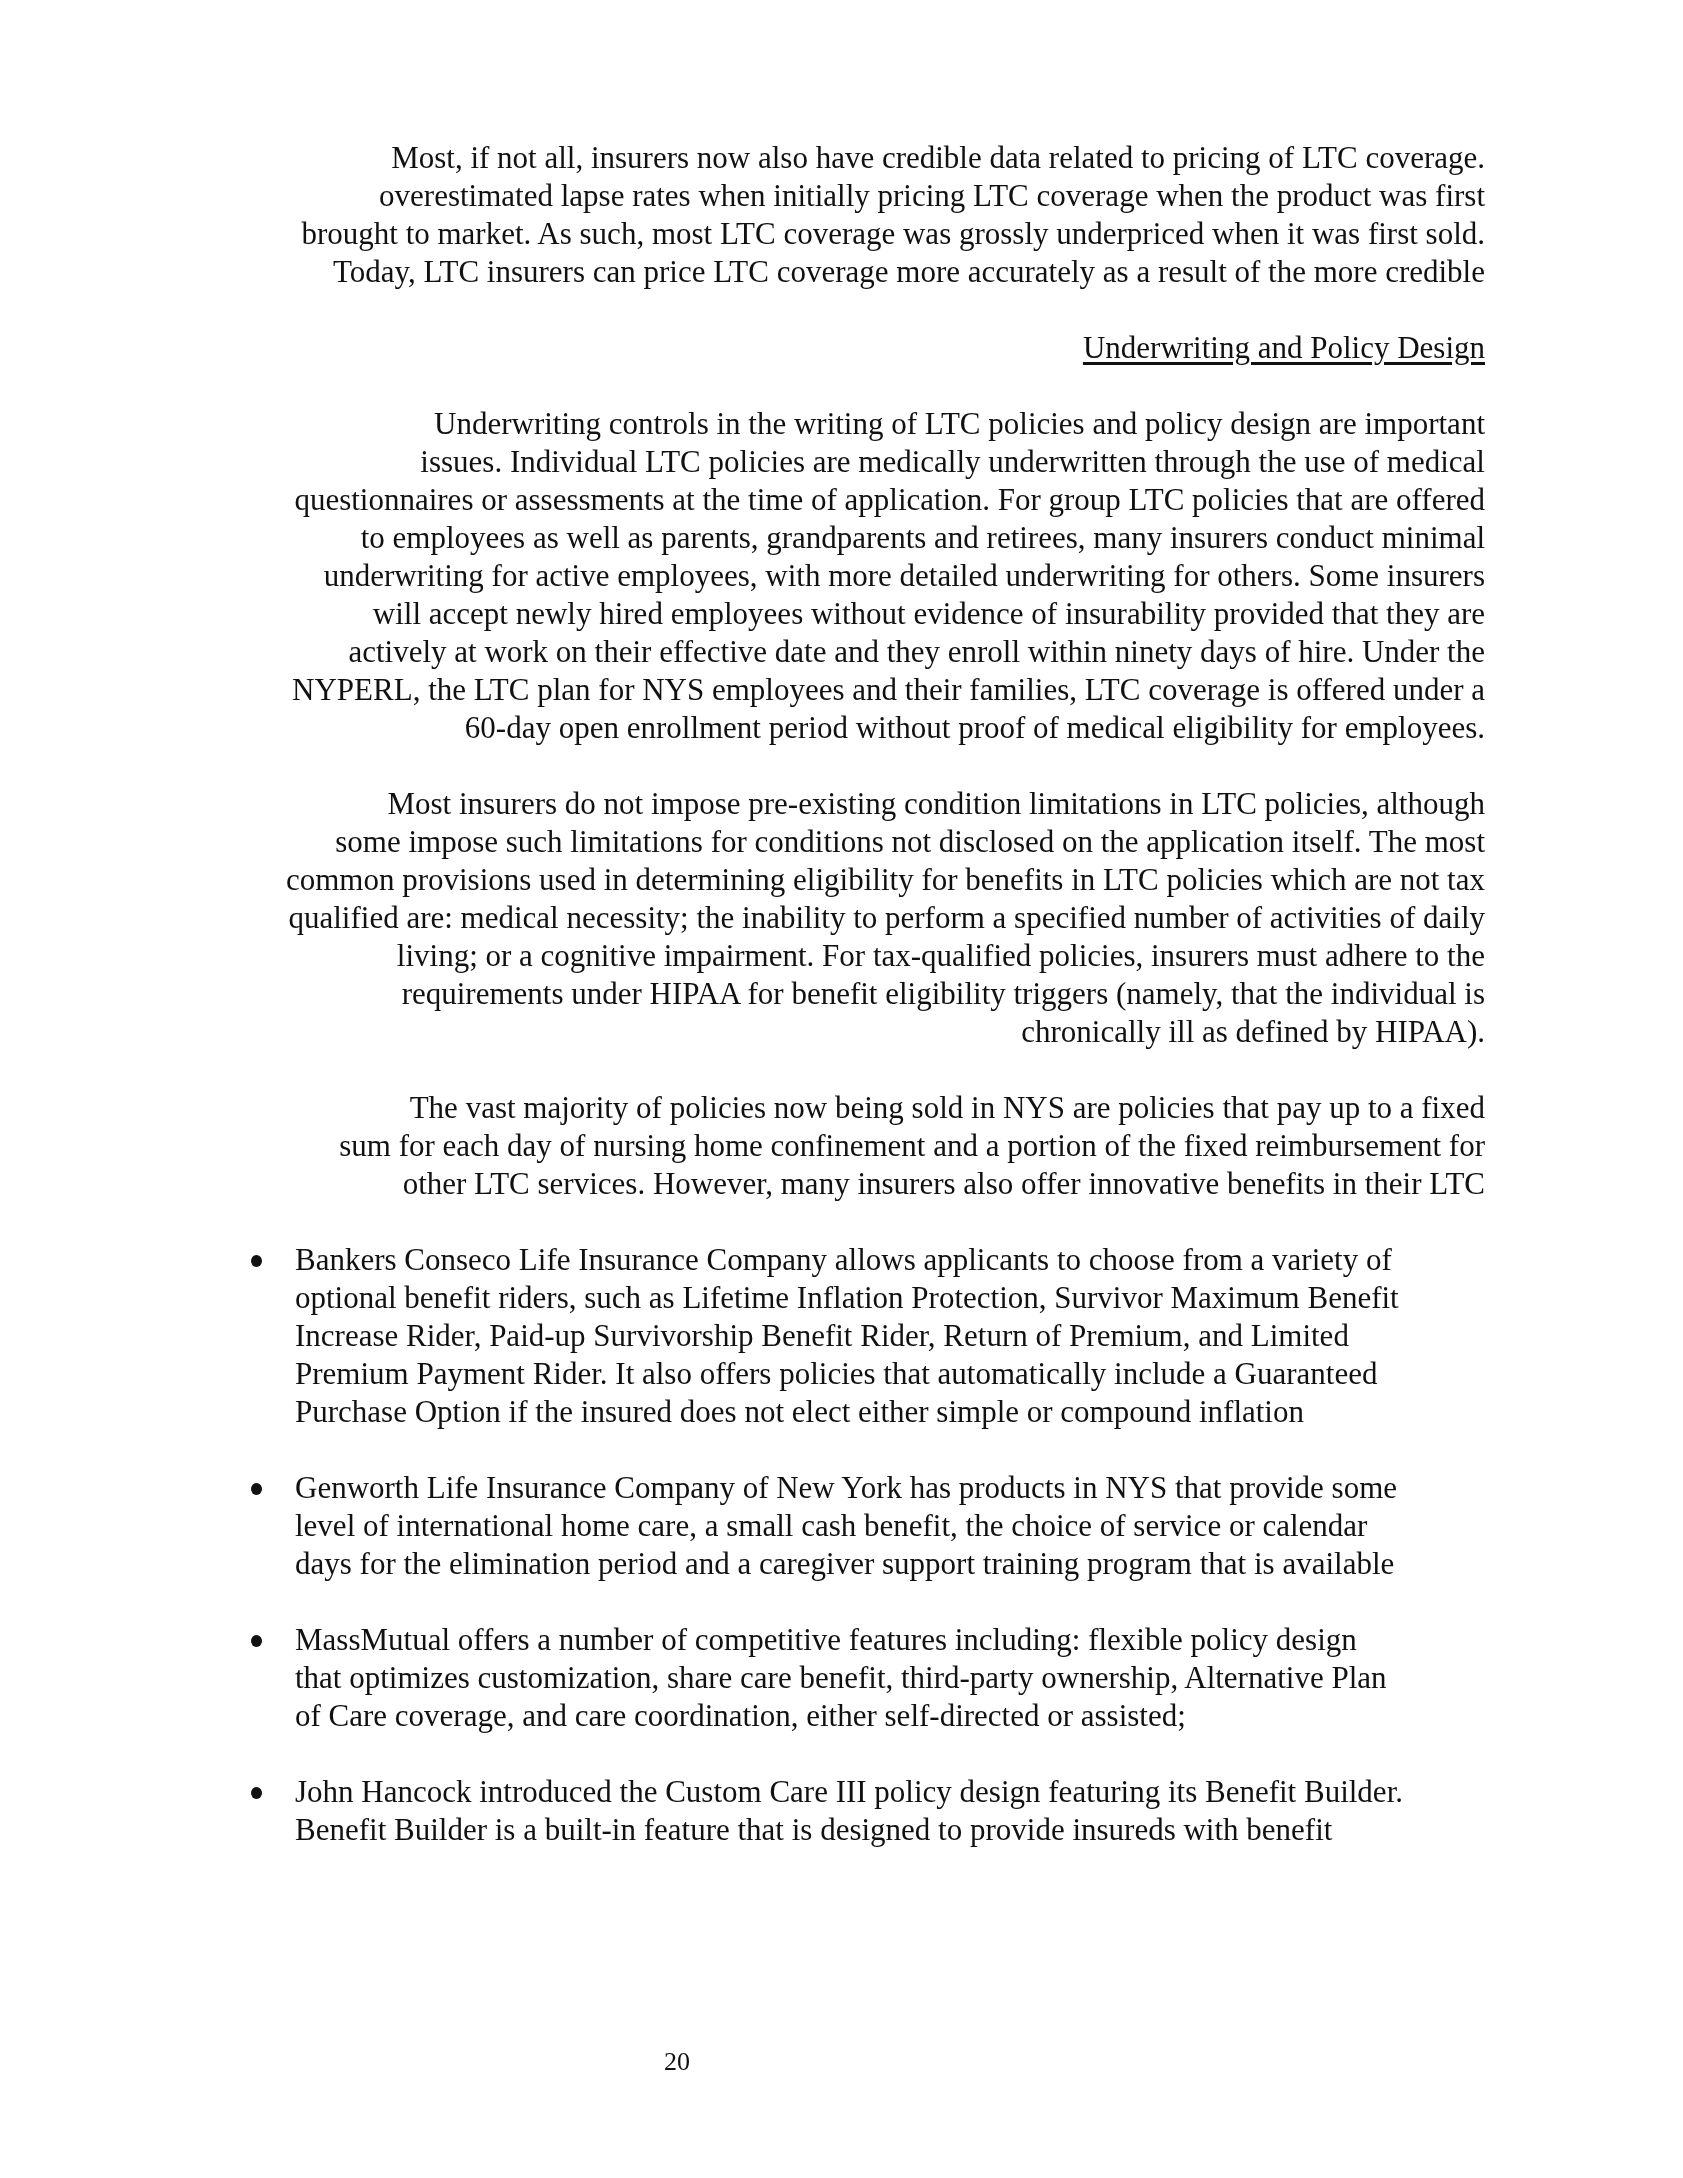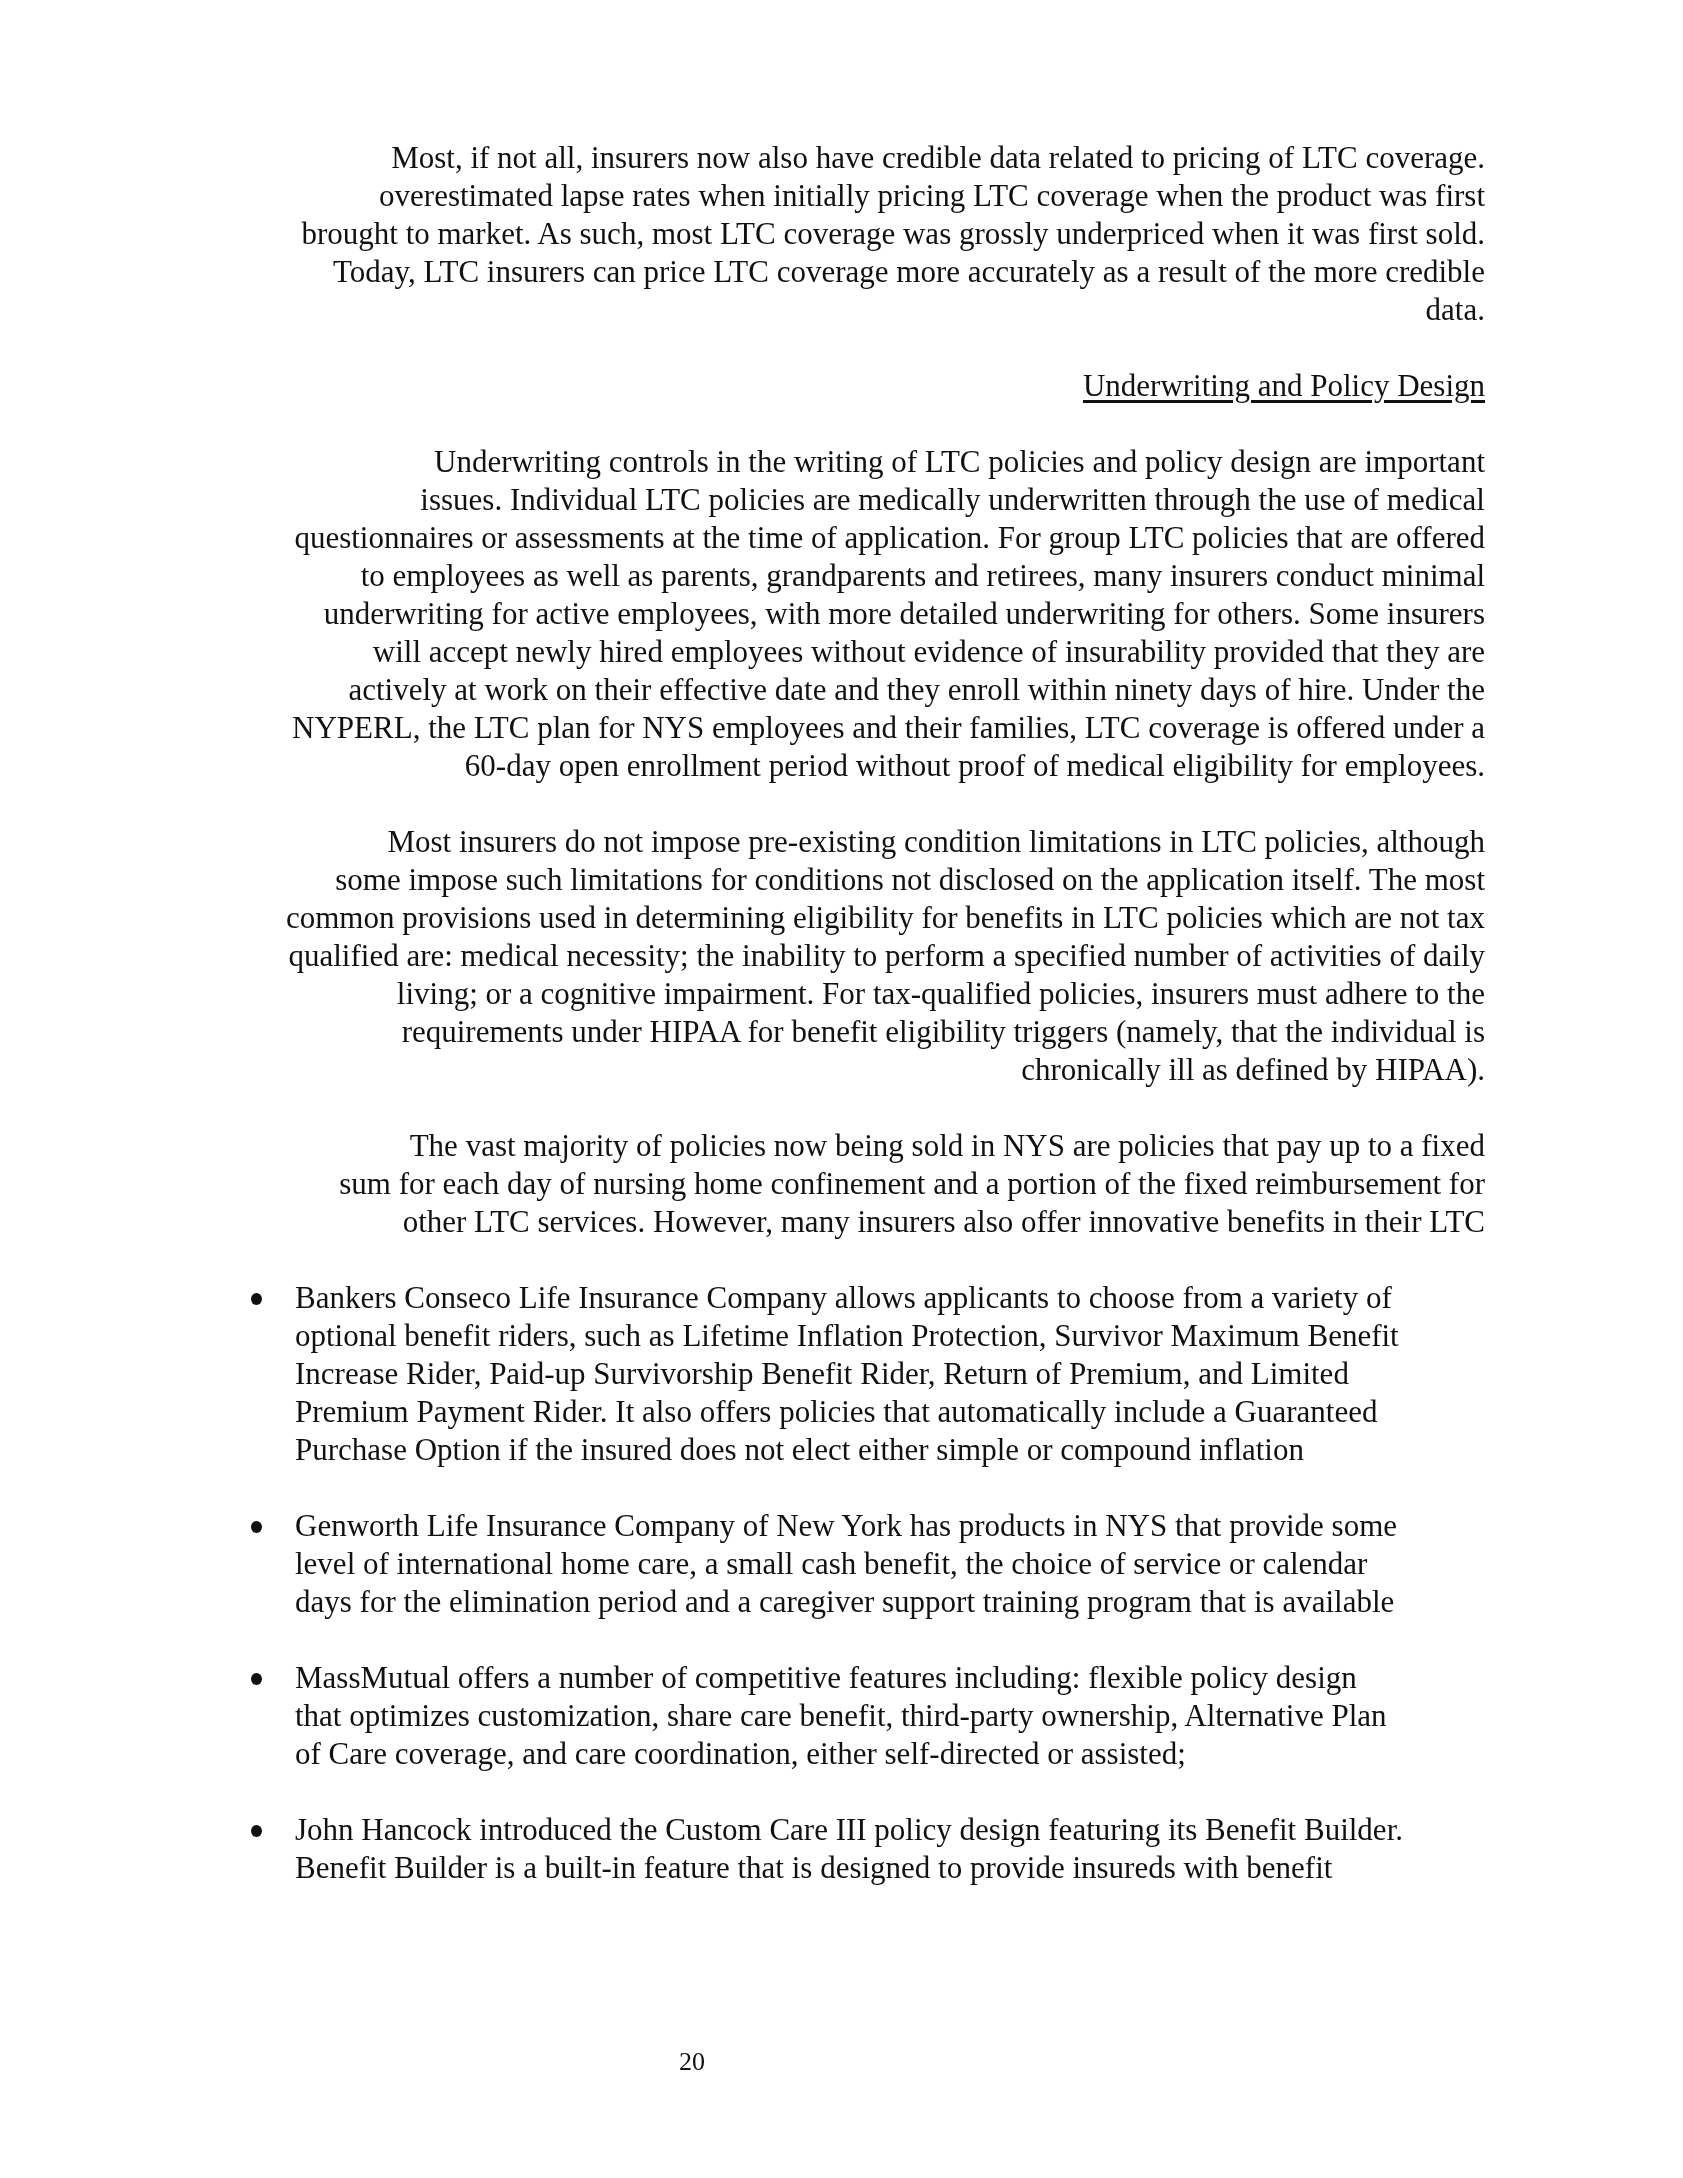--- a/index.html
+++ b/index.html
@@ -15,34 +15,33 @@
     .para { margin-bottom: 38px !important; }
     .heading { text-decoration: underline; text-underline-offset: 4px; margin-bottom: 38px !important; }
     .bullets { list-style: none; margin: 0; padding: 0; }
     .bullet-item { position: relative; padding-left: 97px; margin-bottom: 38px; }
     .bullet-dot {
       position: absolute; left: 53px; top: 14px; width: 11px; height: 12px;
       border-radius: 50%; background: #111111;
     }
     .page-number {
       position: absolute; top: 2047px; left: 0; width: 1354px; text-align: center;
-      font-family: "Liberation Serif", "DejaVu Serif", serif; font-size: 26px; color: #111111; margin-left: 15px;
+      font-family: "Liberation Serif", "DejaVu Serif", serif; font-size: 26px; color: #111111;
     }
   </style>
 </head>
 <body>
 
 <div class="page">
 
   <p class="para">
     <span class="line indent">Most, if not all, insurers now also have credible data related to pricing of LTC coverage.</span>
     <span class="line">overestimated lapse rates when initially pricing LTC coverage when the product was first</span>
     <span class="line">brought to market.  As such, most LTC coverage was grossly underpriced when it was first sold.</span>
     <span class="line">Today, LTC insurers can price LTC coverage more accurately as a result of the more credible</span>
-    <span class="line">data.</span>
   </p>
 
   <p class="heading">Underwriting and Policy Design</p>
 
   <p class="para">
     <span class="line indent">Underwriting controls in the writing of LTC policies and policy design are important</span>
     <span class="line">issues.  Individual LTC policies are medically underwritten through the use of medical</span>
     <span class="line">questionnaires or assessments at the time of application.  For group LTC policies that are offered</span>
     <span class="line">to employees as well as parents, grandparents and retirees, many insurers conduct minimal</span>
     <span class="line">underwriting for active employees, with more detailed underwriting for others.  Some insurers</span>

